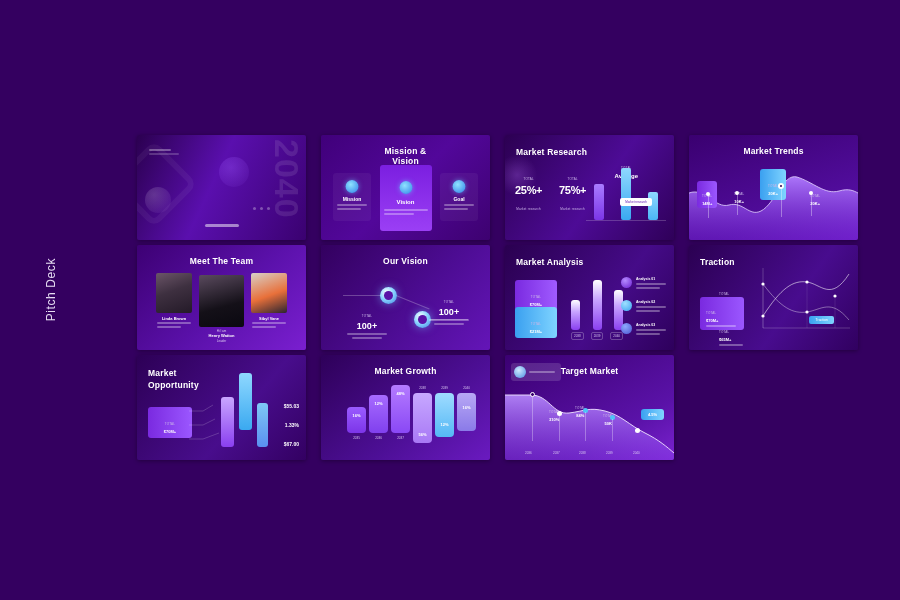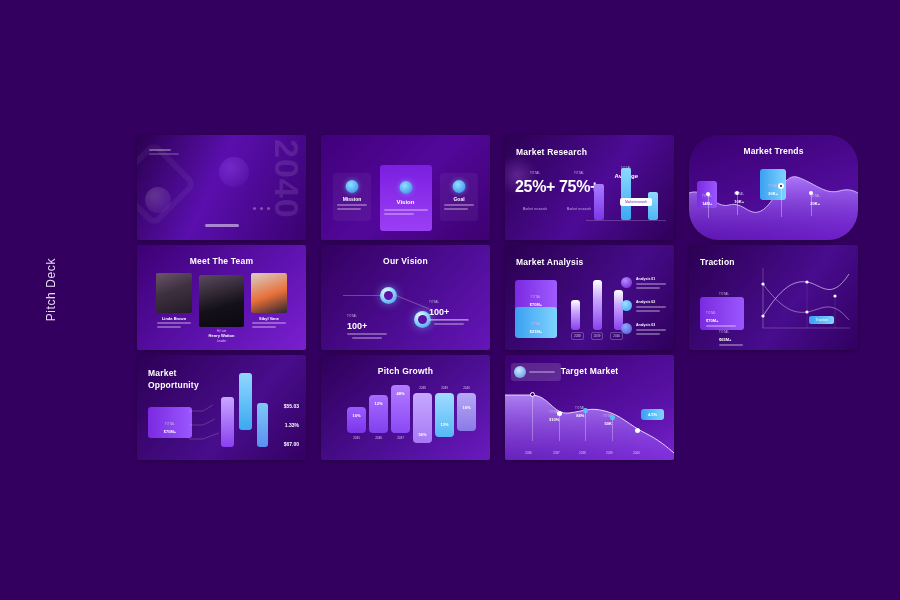--- a/index.html
+++ b/index.html
@@ -65,30 +65,30 @@
   .s3 .p-a{background:linear-gradient(90deg,#7c35e8,#9a5bff);}
   .s3 .p-b{background:linear-gradient(90deg,#3aa9f0,#8fd8ff);}
   .s3 .p-c{background:linear-gradient(90deg,#4a7de8,#7fc8f5);}
   .s3 .pill{position:absolute;right:3px;font-size:3px;color:#fff;background:rgba(255,255,255,.22);border-radius:4px;padding:1px 3px;}
   .s3 .val{margin-left:7px;color:#fff;font-size:7px;font-weight:bold;}
 
   
   .s4{background:linear-gradient(125deg,#2c0052 0%,#4d0b96 55%,#2f0059 100%);}
   .s4 .glow{position:absolute;left:-10px;top:18px;width:44px;height:44px;border-radius:50%;background:radial-gradient(circle,rgba(190,120,255,.28),transparent 65%);}
   .s4 .stat{position:absolute;bottom:26px;text-align:center;}
-  .s4 .stat b{display:block;color:#fff;font-size:16px;font-weight:bold;letter-spacing:-.3px;}
+  .s4 .stat b{display:block;color:#fff;font-size:11px;font-weight:bold;letter-spacing:-.3px;}
   .s4 .bars{position:absolute;right:8px;bottom:20px;width:80px;height:55px;display:flex;align-items:flex-end;justify-content:space-around;}
   .s4 .bars span{width:10px;border-radius:2px;}
   .s4 .axis{position:absolute;right:8px;bottom:19px;width:80px;height:1px;background:rgba(255,255,255,.2);}
   .s4 .avg{position:absolute;right:36px;top:20px;text-align:center;}
   .s4 .avg b{display:block;color:#fff;font-size:6px;font-weight:bold;}
   .s4 .tag{position:absolute;right:22px;bottom:34px;background:#fff;color:#5c10b0;font-size:3px;border-radius:2px;padding:2px 5px;}
 
   
-  .s5{background:linear-gradient(160deg,#3a0070 0%,#520d9e 70%,#6a1ac0 100%);border-radius:30px;}
+  .s5{background:linear-gradient(160deg,#3a0070 0%,#520d9e 70%,#6a1ac0 100%);}
   .s5 svg{position:absolute;left:0;bottom:0;}
   .s5 .chip{position:absolute;border-radius:3px;padding:2px 5px;text-align:center;}
   .s5 .chip b{display:block;color:#fff;font-size:4px;font-weight:bold;}
   .s5 .c-pur{background:linear-gradient(90deg,#7a2ae0,#9b57ff);}
   .s5 .c-blue{background:linear-gradient(90deg,#3aa0f0,#7fd4ff);}
   .s5 .stem{position:absolute;width:1px;background:rgba(255,255,255,.35);}
   .s5 .pt{position:absolute;width:4px;height:4px;border-radius:50%;background:#fff;}
   .s5 .pt.dark{background:#2a0050;border:2px solid #fff;width:6px;height:6px;}
 
   
@@ -97,21 +97,21 @@
   .s6 .ph .im{width:100%;height:100%;}
   .s6 .nm{position:absolute;text-align:center;color:#fff;font-size:4px;font-weight:bold;}
   .s6 .lead{position:absolute;left:0;right:0;bottom:7px;text-align:center;}
   .s6 .lead b{display:block;color:#fff;font-size:4px;font-weight:bold;line-height:1.5;}
   .s6 .lead i{display:block;color:#d8c4f0;font-size:3px;font-style:normal;}
 
   
   .s7{background:linear-gradient(130deg,#33005f 0%,#4c0c92 55%,#6415b8 100%);}
   .s7 .node{position:absolute;width:17px;height:17px;border-radius:50%;background:radial-gradient(circle at 38% 32%,#fff,#8ad4ff 45%,#3f7fe0);box-shadow:0 0 8px rgba(120,200,255,.55);}
   .s7 .node::after{content:"";position:absolute;inset:4px;border-radius:50%;background:#5a12a8;}
-  .s7 .stat{position:absolute;text-align:left;}
+  .s7 .stat{position:absolute;text-align:center;}
   .s7 .stat b{display:block;color:#fff;font-size:9px;font-weight:bold;}
   .s7 .lead{position:absolute;width:1px;background:rgba(255,255,255,.25);}
 
   
   .s8{background:linear-gradient(125deg,#2b0052 0%,#480c8e 60%,#310060 100%);}
   .s8 .chip{position:absolute;border-radius:3px;padding:3px 6px;}
   .s8 .chip b{display:block;color:#fff;font-size:4px;font-weight:bold;}
   .s8 .lab{position:absolute;}
   .s8 .lab b{display:block;color:#fff;font-size:4px;font-weight:bold;}
   .s8 .grid8{position:absolute;right:8px;bottom:14px;width:95px;height:68px;}
@@ -169,20 +169,24 @@
     <div class="year">2040</div>
     <div class="brand">
       <span class="micro" style="width:22px;margin-bottom:2px"></span>
       <span class="micro" style="width:30px;opacity:.6"></span>
     </div>
     <div class="dots"><i></i><i></i><i></i></div>
     <div class="bar"></div>
   </div>
 
   <div class="slide s2">
+    <div class="s-title t-center">
+      <span>Mission &amp;</span><br>
+      <span>Vision</span>
+    </div>
     <div class="card c-left">
       <div class="ic"></div>
       <div class="lb blur">Mission</div>
       <div class="desc">
         <span class="micro" style="width:100%"></span>
           <span class="micro" style="width:80%;margin-top:2px"></span>
       </div>
     </div>
     <div class="card c-mid">
       <div class="ic" style="top:16px"></div>
@@ -412,21 +416,21 @@
     <div class="bar" style="left:102px;top:18px;width:13px;height:57px;background:linear-gradient(180deg,#8fd8ff,#3aa9f0)"></div>
     <div class="bar" style="left:120px;top:48px;width:11px;height:44px;background:linear-gradient(180deg,#7fc8f5,#5a8ff0)"></div>
     <div class="vals">
       <b>$55.03</b>
       <b>1.33%</b>
       <b>$67.00</b>
     </div>
   </div>
 
   <div class="slide s11">
-    <div class="s-title t-center">Pitch Growth</div>
+    <div class="s-title t-center">Market Growth</div>
     <div class="bar" style="left:26px;top:52px;width:19px;height:26px;background:linear-gradient(180deg,#9a5bff,#7c35e8)">
       <b>16%</b>
       </div>
     <div class="bar" style="left:48px;top:40px;width:19px;height:38px;background:linear-gradient(180deg,#a76bff,#8040ee)">
       <b>12%</b>
       </div>
     <div class="bar" style="left:70px;top:30px;width:19px;height:48px;background:linear-gradient(180deg,#b47bff,#8a48f5)">
       <b>48%</b>
       </div>
     <div class="bar" style="left:92px;top:38px;width:19px;height:50px;background:linear-gradient(180deg,#c7a8ff,#a878f5)">

